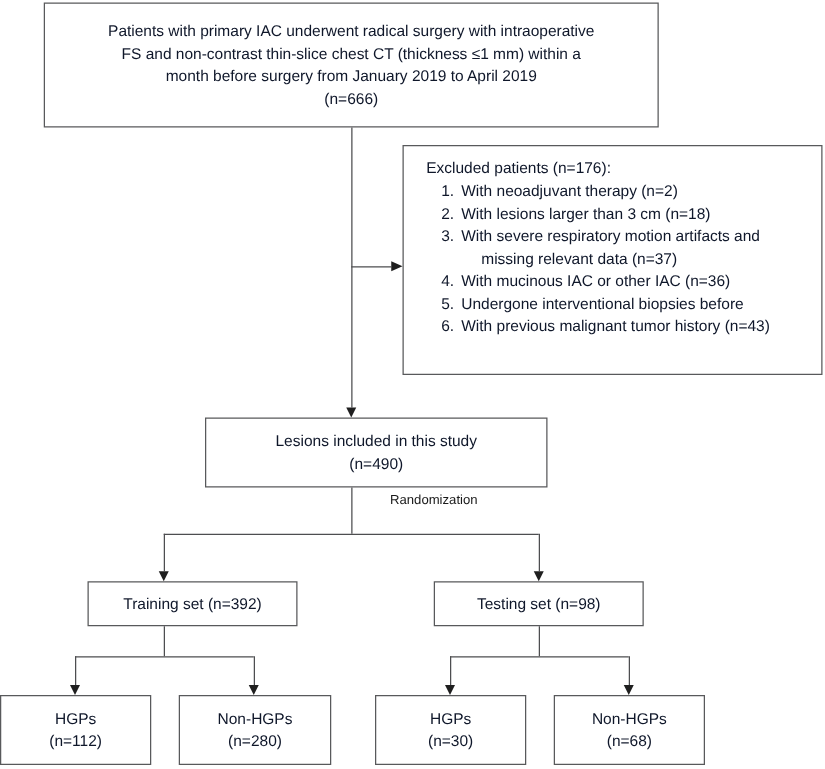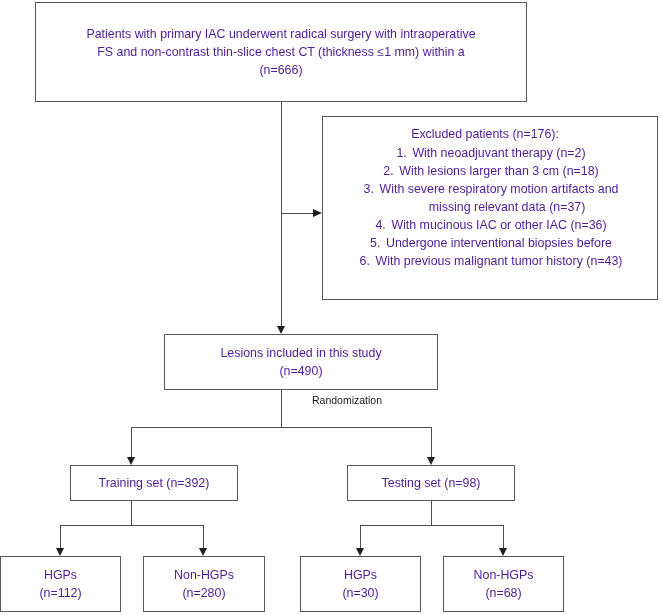--- a/index.html
+++ b/index.html
@@ -23,25 +23,25 @@
     box-sizing: border-box;
     border: 1px solid #58595b;
     background: #ffffff;
     display: flex;
     flex-direction: column;
     align-items: center;
     justify-content: center;
     text-align: center;
     font-size: 12.4px;
     line-height: 18px;
-    color: #4c1d95;
+    color: #0f172a;
     padding: 2px 6px;
   }
   .box.left-align {
-    align-items: center;
+    align-items: flex-start;
     text-align: left;
     justify-content: flex-start;
     padding: 8px 28px 8px 18px;
   }
   .box-line { display: block; white-space: nowrap; }
 
   
   .excl-title { margin-bottom: 1px; }
   .excl-item {
     display: flex;
@@ -94,20 +94,21 @@
   }
 </style>
 </head>
 <body>
 
 <div id="flowchart">
 
   <div class="box" style="left:35px; top:2px; width:492px; height:100px;">
     <span class="box-line">Patients with primary IAC underwent radical surgery with intraoperative</span>
     <span class="box-line">FS and non-contrast thin-slice chest CT (thickness ≤1 mm) within a</span>
+    <span class="box-line">month before surgery from January  2019 to April 2019</span>
     <span class="box-line">(n=666)</span>
   </div>
 
   <div class="box left-align" style="left:322px; top:116px; width:336px; height:184px;">
     <span class="excl-title">Excluded patients (n=176):</span>
 
     <div class="excl-item">
       <span class="excl-num">1.</span>
       <span class="excl-text">With neoadjuvant therapy (n=2)</span>
     </div>

